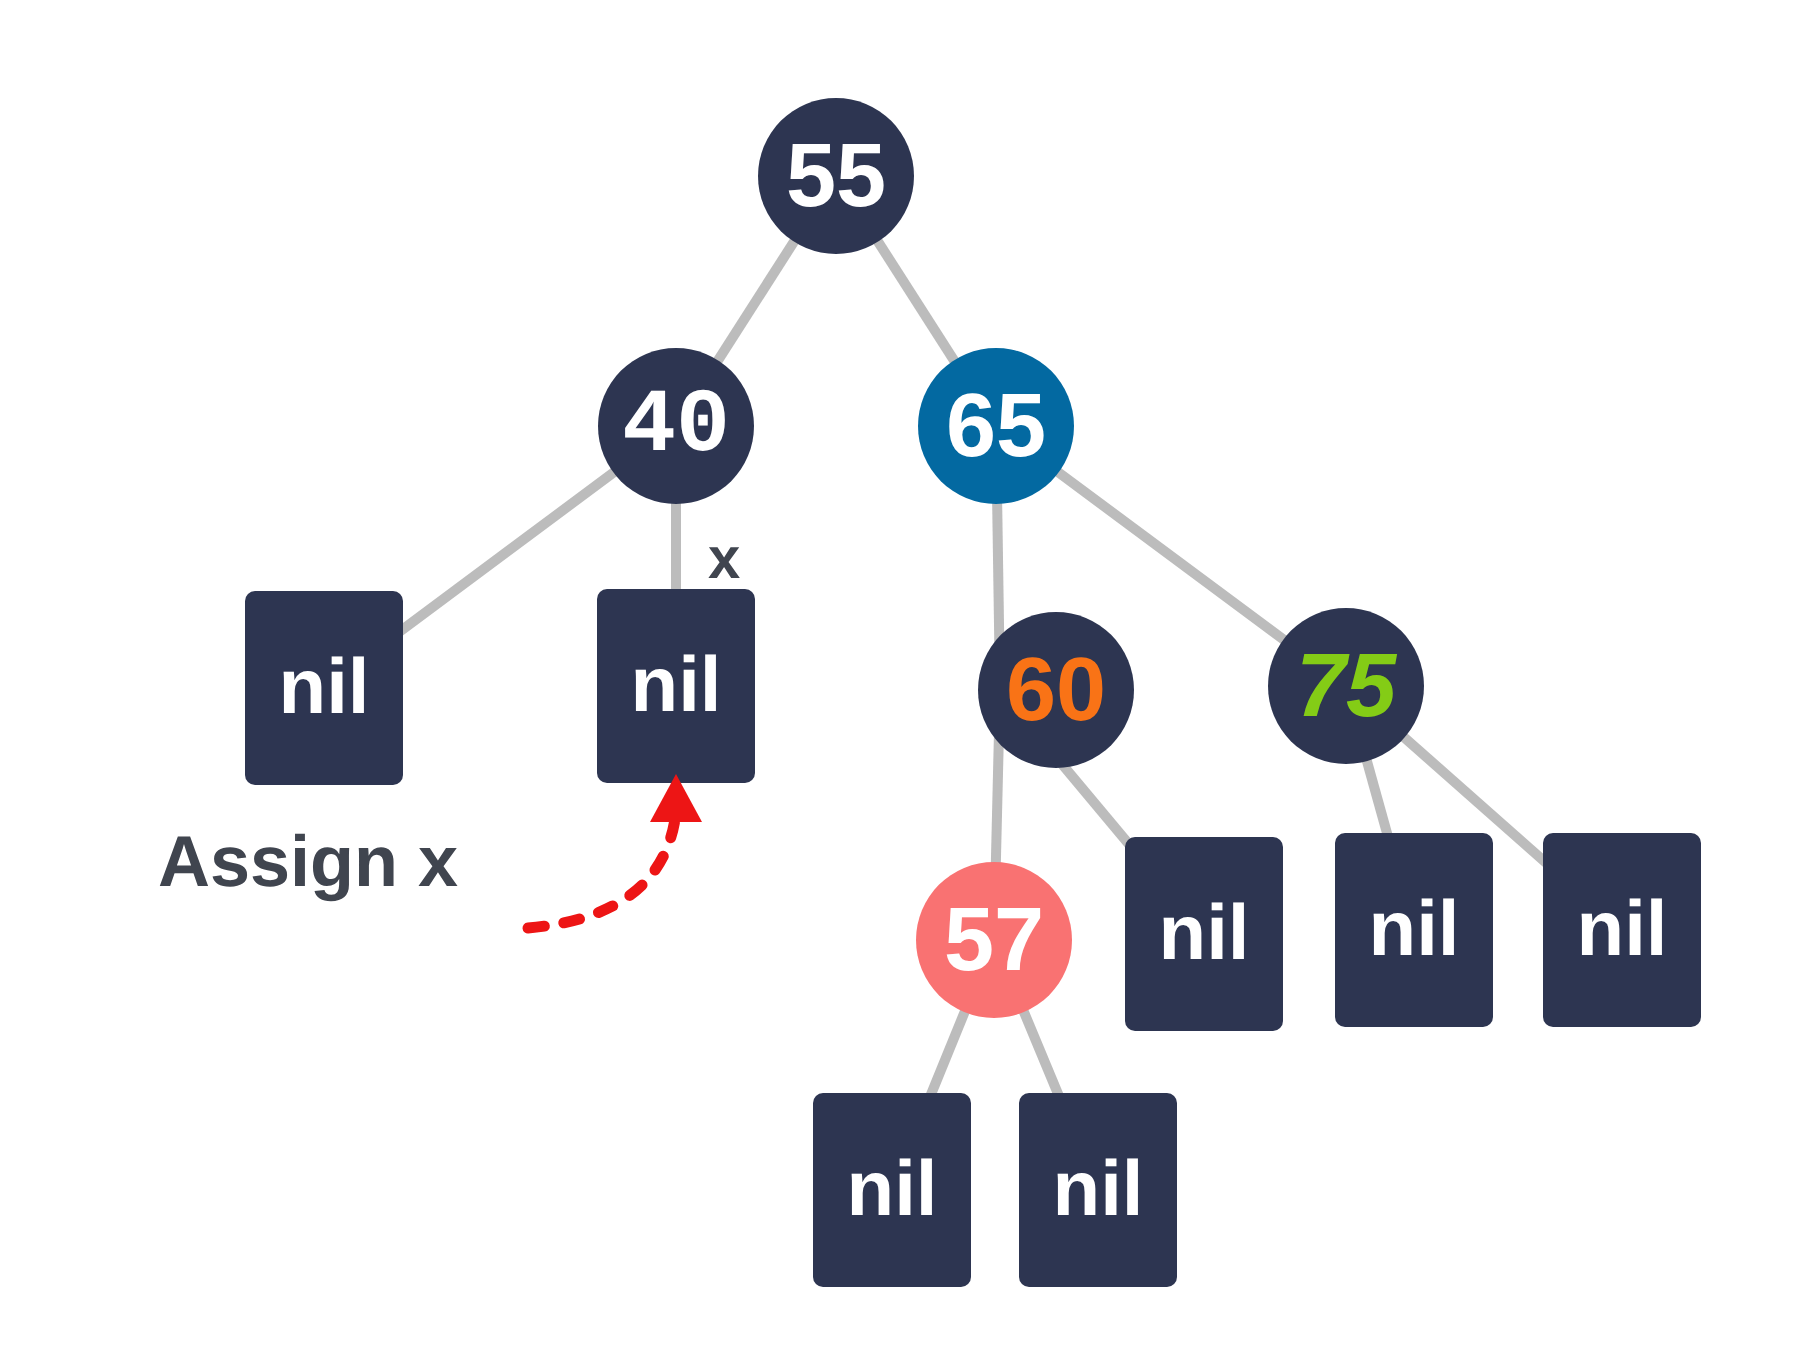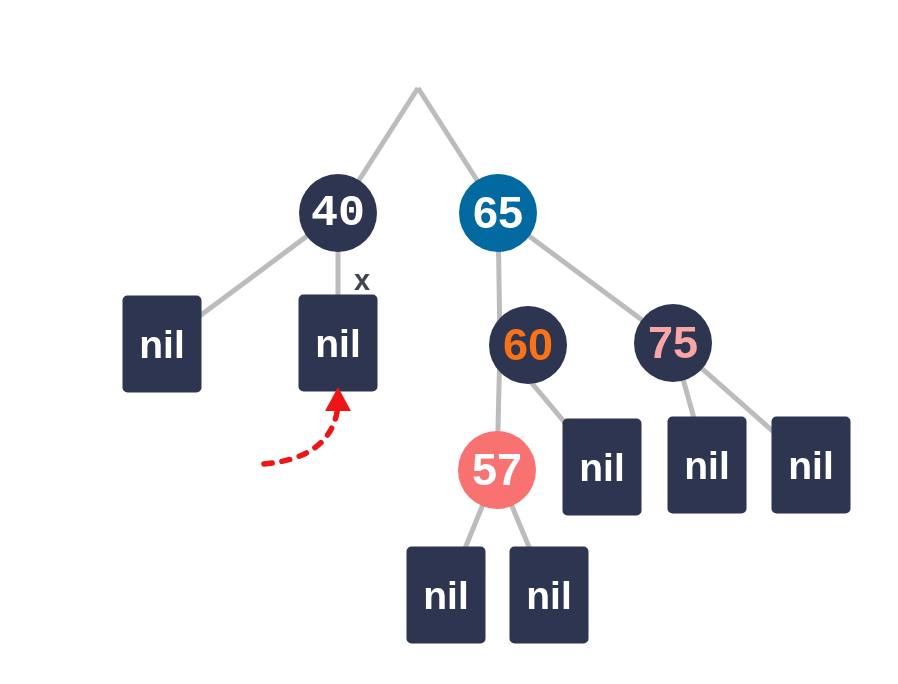--- a/index.html
+++ b/index.html
@@ -86,37 +86,39 @@
       <line x1="498" y1="213" x2="673" y2="343" stroke="#bcbcbc" stroke-width="5"></line>
       <line x1="500" y1="345" x2="497" y2="470" stroke="#bcbcbc" stroke-width="5"></line>
       <line x1="500" y1="345" x2="602" y2="467" stroke="#bcbcbc" stroke-width="5"></line>
       <line x1="673" y1="343" x2="707" y2="465" stroke="#bcbcbc" stroke-width="5"></line>
       <line x1="673" y1="343" x2="811" y2="465" stroke="#bcbcbc" stroke-width="5"></line>
       <line x1="497" y1="470" x2="446" y2="595" stroke="#bcbcbc" stroke-width="5"></line>
       <line x1="497" y1="470" x2="549" y2="595" stroke="#bcbcbc" stroke-width="5"></line>
     </svg>
 
   <div id="nodes-layer">
+      <div class="node circle" style="left: 418px; top: 88px; background: rgb(45, 53, 81); color: rgb(255, 255, 255);">55</div>
       <div class="node circle" style="left: 338px; top: 213px; background: rgb(45, 53, 81); color: rgb(255, 255, 255); font-family: Liberation Mono, monospace;">40</div>
       <div class="node circle" style="left: 498px; top: 213px; background: #0369a1; color: rgb(255, 255, 255);">65</div>
       <div class="node square" style="left: 162px; top: 344px; background: rgb(45, 53, 81); color: rgb(255, 255, 255);">nil</div>
       <div class="node square" style="left: 338px; top: 343px; background: rgb(45, 53, 81); color: rgb(255, 255, 255);">nil</div>
       <div class="node circle" style="left: 528px; top: 345px; background: rgb(45, 53, 81); color: #f97316;">60</div>
-      <div class="node circle" style="left: 673px; top: 343px; background: rgb(45, 53, 81); color: #fca5a5;">75</div>
+      <div class="node circle" style="left: 673px; top: 343px; background: rgb(45, 53, 81); color: #84cc16; font-style: italic;">75</div>
       <div class="node circle" style="left: 497px; top: 470px; background: rgb(249, 114, 114); color: rgb(255, 255, 255);">57</div>
       <div class="node square" style="left: 602px; top: 467px; background: rgb(45, 53, 81); color: rgb(255, 255, 255);">nil</div>
       <div class="node square" style="left: 707px; top: 465px; background: rgb(45, 53, 81); color: rgb(255, 255, 255);">nil</div>
       <div class="node square" style="left: 811px; top: 465px; background: rgb(45, 53, 81); color: rgb(255, 255, 255);">nil</div>
       <div class="node square" style="left: 446px; top: 595px; background: rgb(45, 53, 81); color: rgb(255, 255, 255);">nil</div>
       <div class="node square" style="left: 549px; top: 595px; background: rgb(45, 53, 81); color: rgb(255, 255, 255);">nil</div>
     </div>
 
   <svg class="layer-svg" viewBox="0 0 898 684">
     <path d="M 264 464 Q 332 458 338 406" fill="none" stroke-width="5.5" stroke-dasharray="8 10" stroke-linecap="round" stroke="#ed1515"></path>
     <polygon points="338,387 325,411 351,411" fill="#ed1515"></polygon>
   </svg>
 
   <div class="annotation">
+    <div>Assign x</div>
   </div>
 
   <div class="x-label">x</div>
 
 </div>
 
 </body></html>

